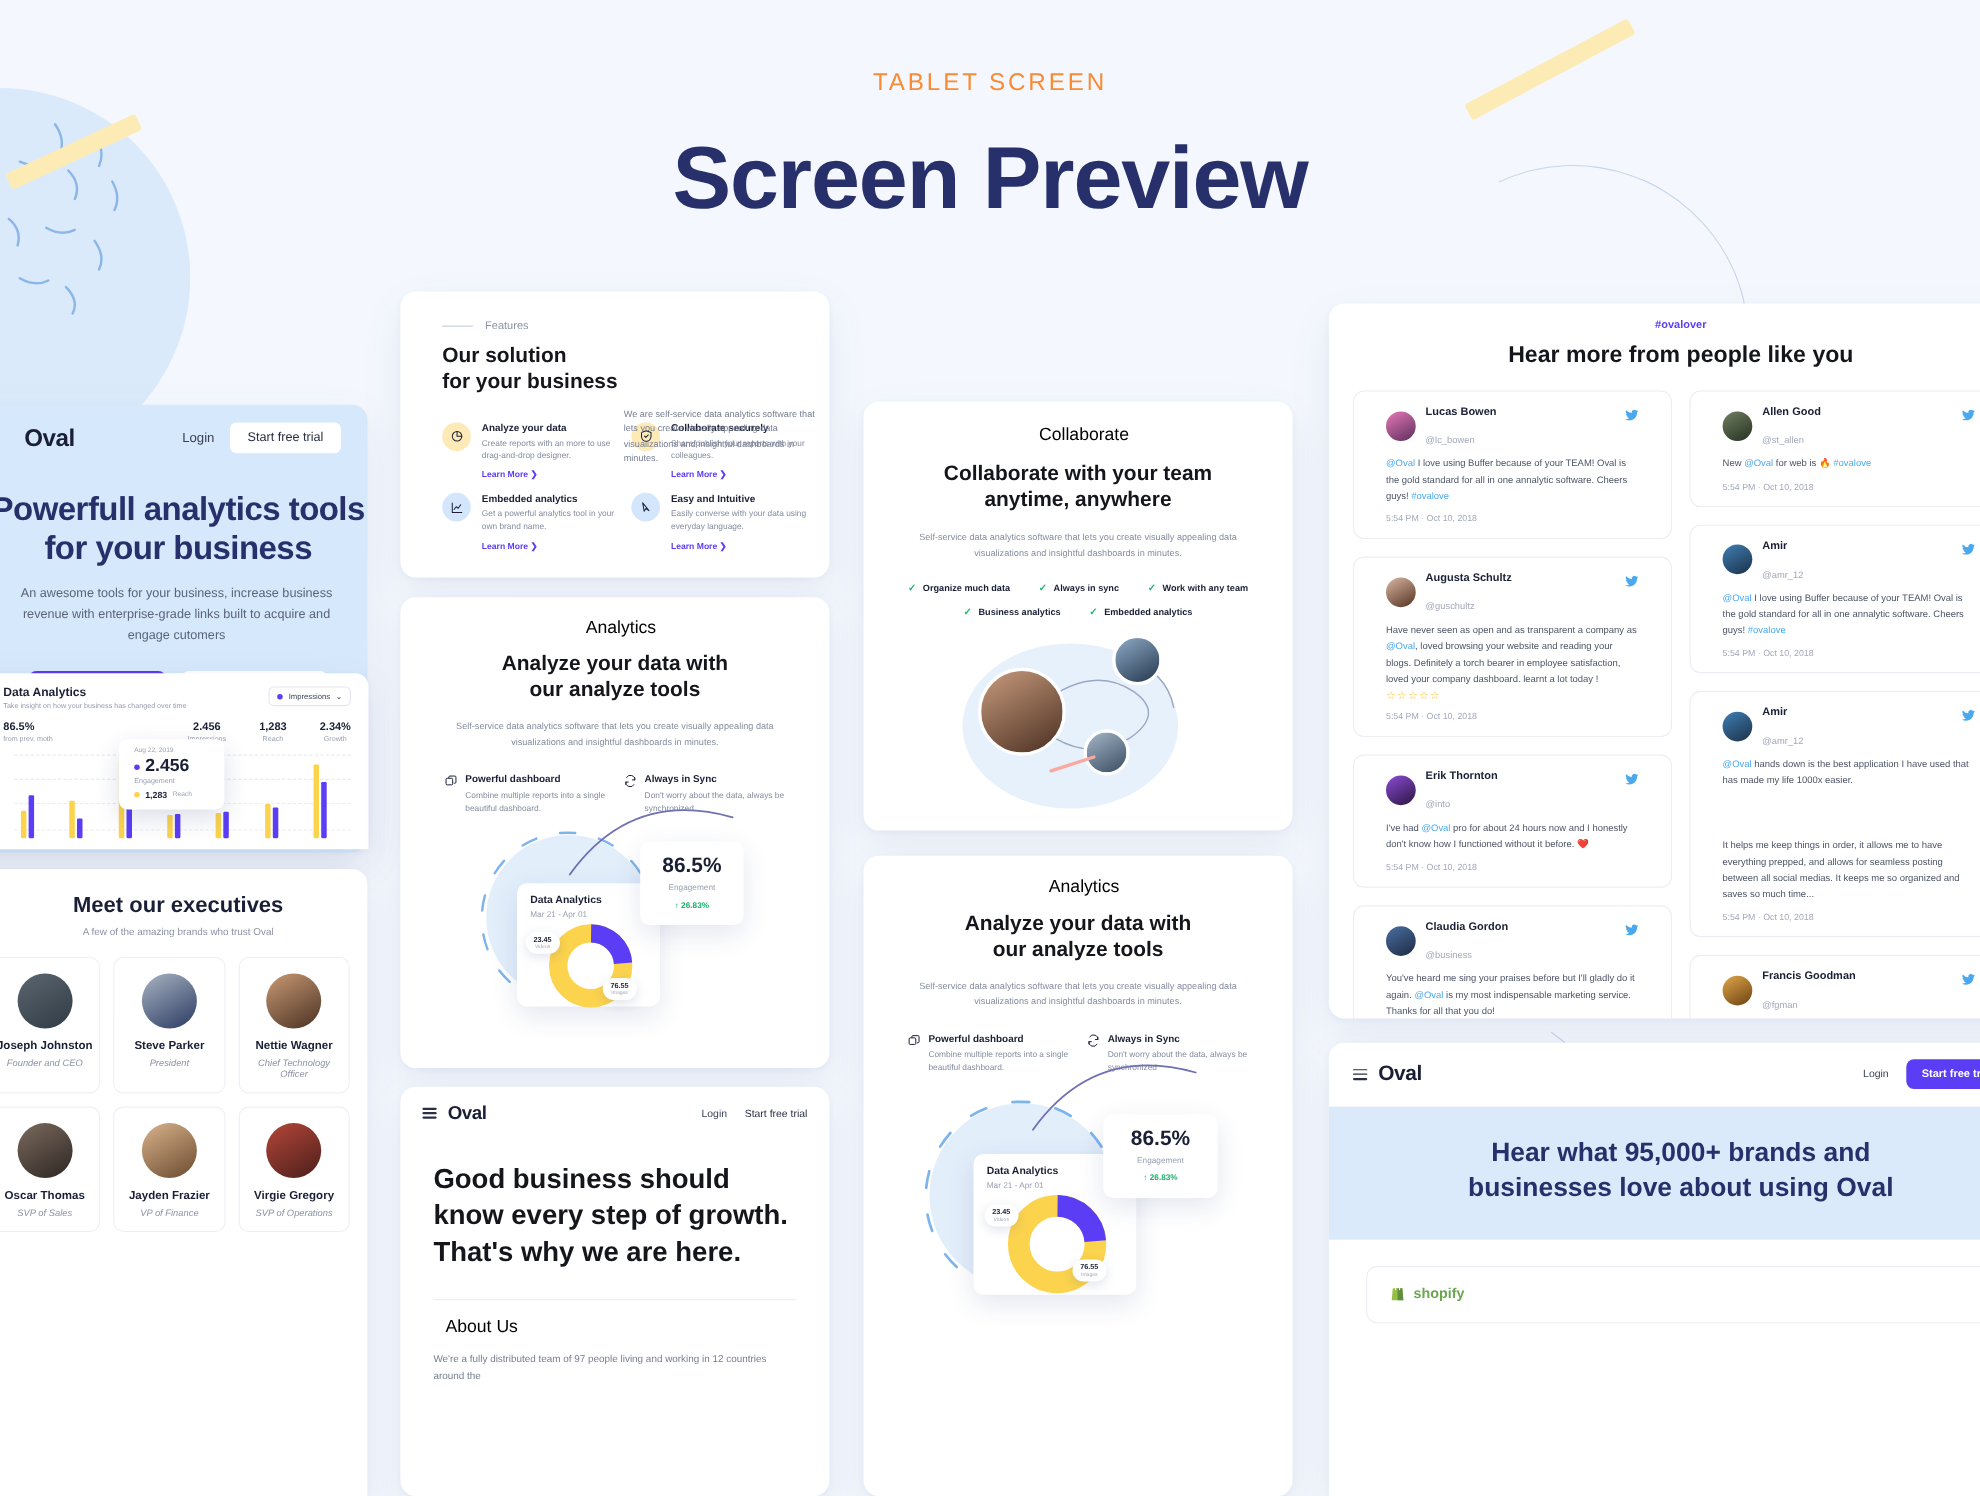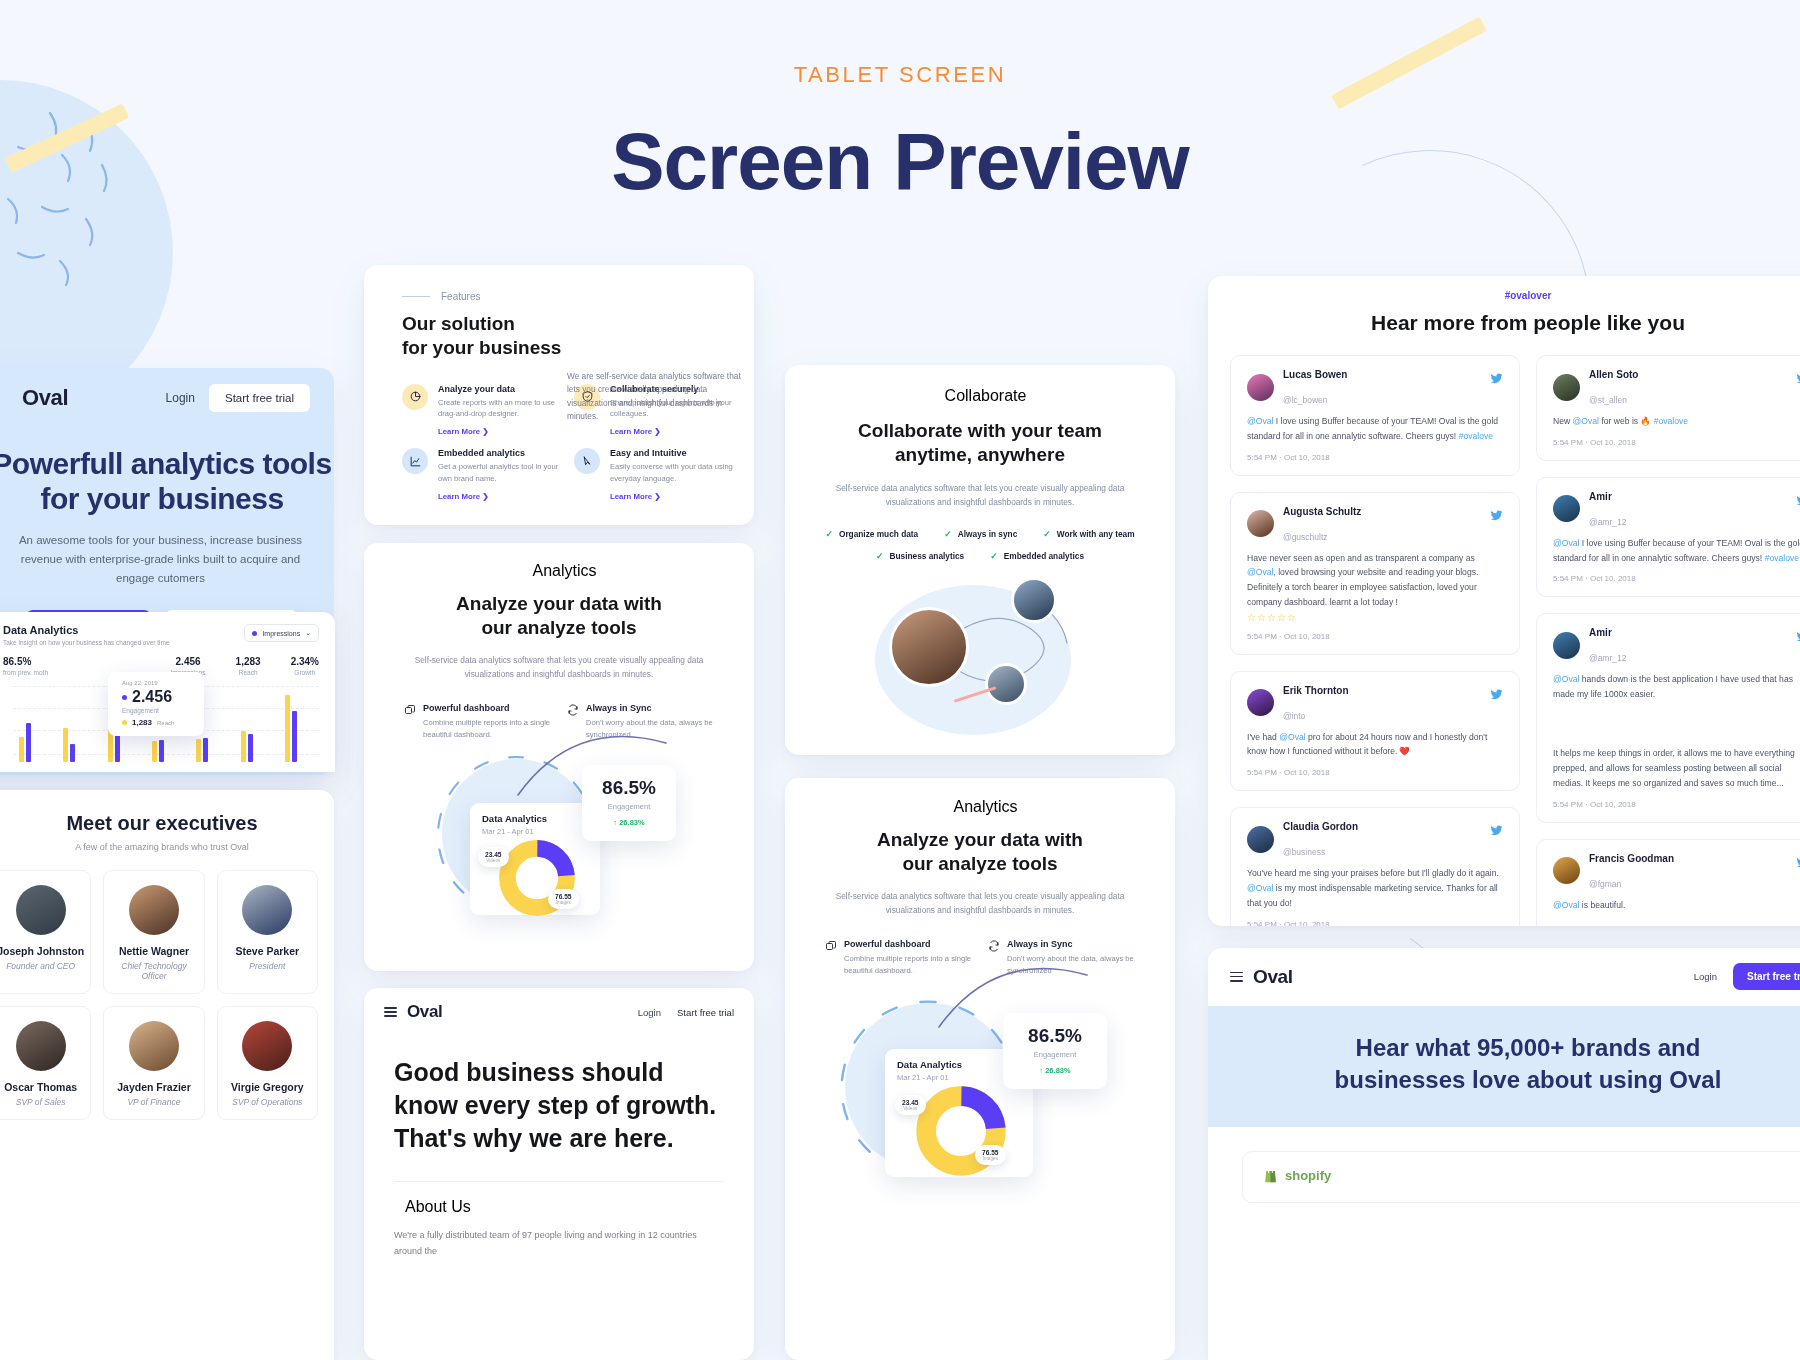--- a/index.html
+++ b/index.html
@@ -224,21 +224,21 @@
 
   
   #analytics-card2 { left: 785px; top: 778px; width: 390px; height: 582px; }
 
   
   #hear-card { left: 1208px; top: 276px; width: 640px; height: 650px; border-radius: 14px 0 0 14px; }
   .hc-tag { text-align: center; padding-top: 14px; font-size: 10px; font-weight: 700; color: #5b3df5; }
   .hc-h { text-align: center; margin-top: 10px; font-size: 21px; font-weight: 700; color: #15161c; }
   .tw-cols { display: flex; gap: 16px; padding: 20px 22px 0; }
   .tw-col { flex: 1; display: flex; flex-direction: column; gap: 16px; }
-  .tweet { border: 1px solid #eceef4; border-radius: 10px; padding: 13px 16px 13px; }
+  .tweet { border: 1px solid #eceef4; border-radius: 10px; padding: 13px 29px 13px; }
   .tw-head { display: flex; align-items: center; gap: 9px; position: relative; }
   .tw-av { width: 27px; height: 27px; border-radius: 50%; flex: 0 0 27px; }
   .tw-name { font-size: 10px; font-weight: 700; color: #1a1f36; }
   .tw-handle { font-size: 8.5px; color: #a3a8ba; margin-top: 15px; }
   .tw-bird { position: absolute; right: 0; top: 2px; }
   .tw-body { font-size: 8.6px; color: #4d5466; line-height: 1.72; margin-top: 9px; }
   .tw-body .mention, .tw-body .hash { color: #4aa8ef; }
   .tw-time { font-size: 8px; color: #a3a8ba; margin-top: 9px; }
   .stars { font-size: 10px; letter-spacing: 1px; color: #fcc53d; margin-top: 2px; }
 
@@ -392,28 +392,28 @@
   <div class="card" id="exec-card">
     <div class="exec-h">Meet our executives</div>
     <div class="exec-sub">A few of the amazing brands who trust Oval</div>
     <div class="exec-grid" id="exec-host">
         <div class="exec-tile">
           <div class="avatar-lg" style="background: linear-gradient(150deg, rgb(92, 102, 112), rgb(47, 59, 68));"></div>
           <div class="exec-name">Joseph Johnston</div>
           <div class="exec-role">Founder and CEO</div>
         </div>
         <div class="exec-tile">
+          <div class="avatar-lg" style="background: linear-gradient(150deg, rgb(168, 180, 194), rgb(43, 58, 99));"></div>
+          <div class="exec-name">Steve Parker</div>
+          <div class="exec-role">President</div>
+        </div>
+        <div class="exec-tile">
           <div class="avatar-lg" style="background: linear-gradient(150deg, rgb(201, 154, 116), rgb(74, 49, 35));"></div>
           <div class="exec-name">Nettie Wagner</div>
           <div class="exec-role">Chief Technology Officer</div>
-        </div>
-        <div class="exec-tile">
-          <div class="avatar-lg" style="background: linear-gradient(150deg, rgb(168, 180, 194), rgb(43, 58, 99));"></div>
-          <div class="exec-name">Steve Parker</div>
-          <div class="exec-role">President</div>
         </div>
         <div class="exec-tile">
           <div class="avatar-lg" style="background: linear-gradient(150deg, rgb(123, 106, 94), rgb(45, 38, 34));"></div>
           <div class="exec-name">Oscar Thomas</div>
           <div class="exec-role">SVP of Sales</div>
         </div>
         <div class="exec-tile">
           <div class="avatar-lg" style="background: linear-gradient(150deg, rgb(217, 179, 140), rgb(107, 74, 47));"></div>
           <div class="exec-name">Jayden Frazier</div>
           <div class="exec-role">VP of Finance</div>
@@ -763,21 +763,21 @@
             </div>
             <div class="tw-body">You've heard me sing your praises before but I'll gladly do it again. <span class="mention">@Oval</span> is my most indispensable marketing service. Thanks for all that you do!</div>
             <div class="tw-time">5:54 PM · Oct 10, 2018</div>
           </div>
         </div>
       <div class="tw-col" id="tw-right">
           <div class="tweet">
             <div class="tw-head">
               <div class="tw-av" style="background: linear-gradient(150deg, rgb(111, 127, 99), rgb(38, 48, 31));"></div>
               <div>
-                <div class="tw-name">Allen Soto</div>
+                <div class="tw-name">Allen Good</div>
                 <div class="tw-handle">@st_allen</div>
               </div>
               <span class="tw-bird"><svg width="13" height="13" viewBox="0 0 24 24" fill="#4aa8ef">
                   <path d="M23 4.9a9 9 0 01-2.6.7 4.5 4.5 0 002-2.5 9 9 0 01-2.9 1.1 4.5 4.5 0 00-7.7 4.1A12.8 12.8 0 012.5 3.6a4.5 4.5 0 001.4 6 4.5 4.5 0 01-2-.6 4.5 4.5 0 003.6 4.5 4.5 4.5 0 01-2 .1 4.5 4.5 0 004.2 3.1A9 9 0 011 18.6a12.7 12.7 0 006.9 2c8.3 0 12.9-6.9 12.9-12.9v-.6A9.2 9.2 0 0023 4.9z"></path>
                 </svg></span>
             </div>
             <div class="tw-body">New <span class="mention">@Oval</span> for web is 🔥 <span class="hash">#ovalove</span></div>
             <div class="tw-time">5:54 PM · Oct 10, 2018</div>
           </div>
           <div class="tweet">

